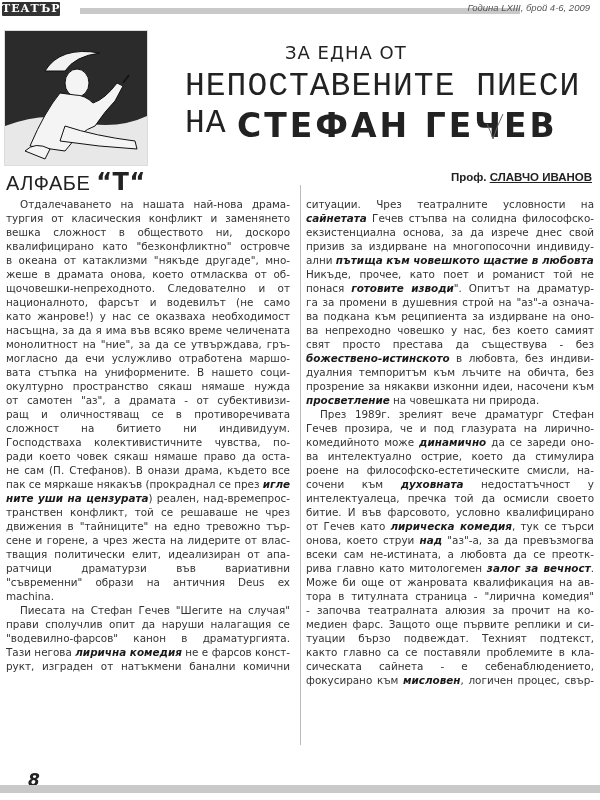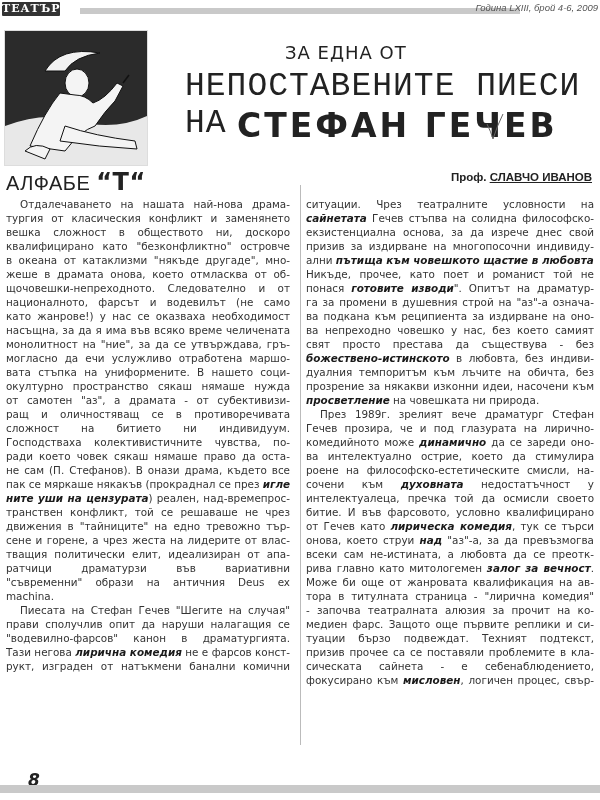--- a/index.html
+++ b/index.html
@@ -1,20 +1,20 @@
 <!DOCTYPE html>
 <html><head>
 <meta charset="utf-8">
 <style>
   html, body { margin:0; padding:0; background:#ffffff; }
   body { width:600px; height:800px; position:relative; overflow:hidden; font-family:"DejaVu Sans", sans-serif; color:#2a2a2a; }
   .masthead { position:absolute; left:0; top:0; width:600px; height:20px; }
   .logo { position:absolute; left:2px; top:2px; width:58px; height:14px; background:#333; color:#fff; font-family:"DejaVu Serif", serif; font-weight:bold; font-size:11px; line-height:14px; text-align:center; letter-spacing:1px; border-radius:1px; }
   .topbar { position:absolute; left:80px; top:8px; width:440px; height:6px; background:#c9c9c9; }
-  .issue { position:absolute; right:2px; top:2px; font-family:"Liberation Sans", sans-serif; font-style:italic; font-size:9.5px; color:#555; }
+  .issue { position:absolute; right:10px; top:2px; font-family:"Liberation Sans", sans-serif; font-style:italic; font-size:9.5px; color:#555; }
   .illus { position:absolute; left:4px; top:30px; width:142px; height:134px; background:#f4f4f4; border:1px solid #ddd; overflow:hidden; }
   .rubric { position:absolute; left:6px; top:168px; font-family:"Liberation Sans", sans-serif; font-size:20px; color:#222; letter-spacing:0.5px; }
   .rubric .big { font-weight:bold; font-size:24px; font-family:"DejaVu Sans", sans-serif; }
   .title-small { position:absolute; left:285px; top:42px; font-family:"DejaVu Sans", sans-serif; font-size:18px; color:#222; letter-spacing:1px; }
   .title-main { position:absolute; left:185px; top:68px; font-family:Liberation Mono, monospace; font-size:33px; color:#222; letter-spacing:1px; }
   .title-name { position:absolute; left:237px; top:106px; font-family:"DejaVu Sans", sans-serif; font-size:33px; font-weight:bold; color:#222; letter-spacing:3px; }
   .checkmark { position:absolute; left:485px; top:112px; width:20px; height:30px; }
   .author { position:absolute; right:8px; top:171px; font-family:"Liberation Sans", sans-serif; font-size:11.5px; font-weight:bold; color:#222; }
   .author .name { text-decoration:underline;text-align:center; }
   .col { position:absolute; top:197px; font-family:"DejaVu Sans", sans-serif; font-size:10.4px; line-height:14px; color:#333; }
@@ -131,19 +131,19 @@
     <div class="line"><span>битие. И във фарсовото, условно квалифицирано</span></div>
     <div class="line"><span>от Гечев като </span><span class="em">лирическа комедия</span><span>, тук се търси</span></div>
     <div class="line"><span>онова, което струи </span><span class="em">над</span><span> "аз"-а, за да превъзмогва</span></div>
     <div class="line"><span>всеки сам не-истината, а любовта да се преотк-</span></div>
     <div class="line"><span>рива главно като митологемен </span><span class="em">залог за вечност</span><span>.</span></div>
     <div class="line"><span>Може би още от жанровата квалификация на ав-</span></div>
     <div class="line"><span>тора в титулната страница - "лирична комедия"</span></div>
     <div class="line"><span>- започва театралната алюзия за прочит на ко-</span></div>
     <div class="line"><span>медиен фарс. Защото още първите реплики и си-</span></div>
     <div class="line"><span>туации бързо подвеждат. Техният подтекст,</span></div>
-    <div class="line"><span>призив прочее са се поставяли проблемите   в кла-</span></div>
+    <div class="line"><span>както главно са се поставяли проблемите   в кла-</span></div>
     <div class="line"><span>сическата   сайнета   -   е   себенаблюдението,</span></div>
     <div class="line"><span>фокусирано към </span><span class="em">мисловен</span><span>, логичен процес, свър-</span></div>
   </div>
 
 <div class="pagenum">8</div>
 <div class="bottombar"></div>
 
 </body></html>

